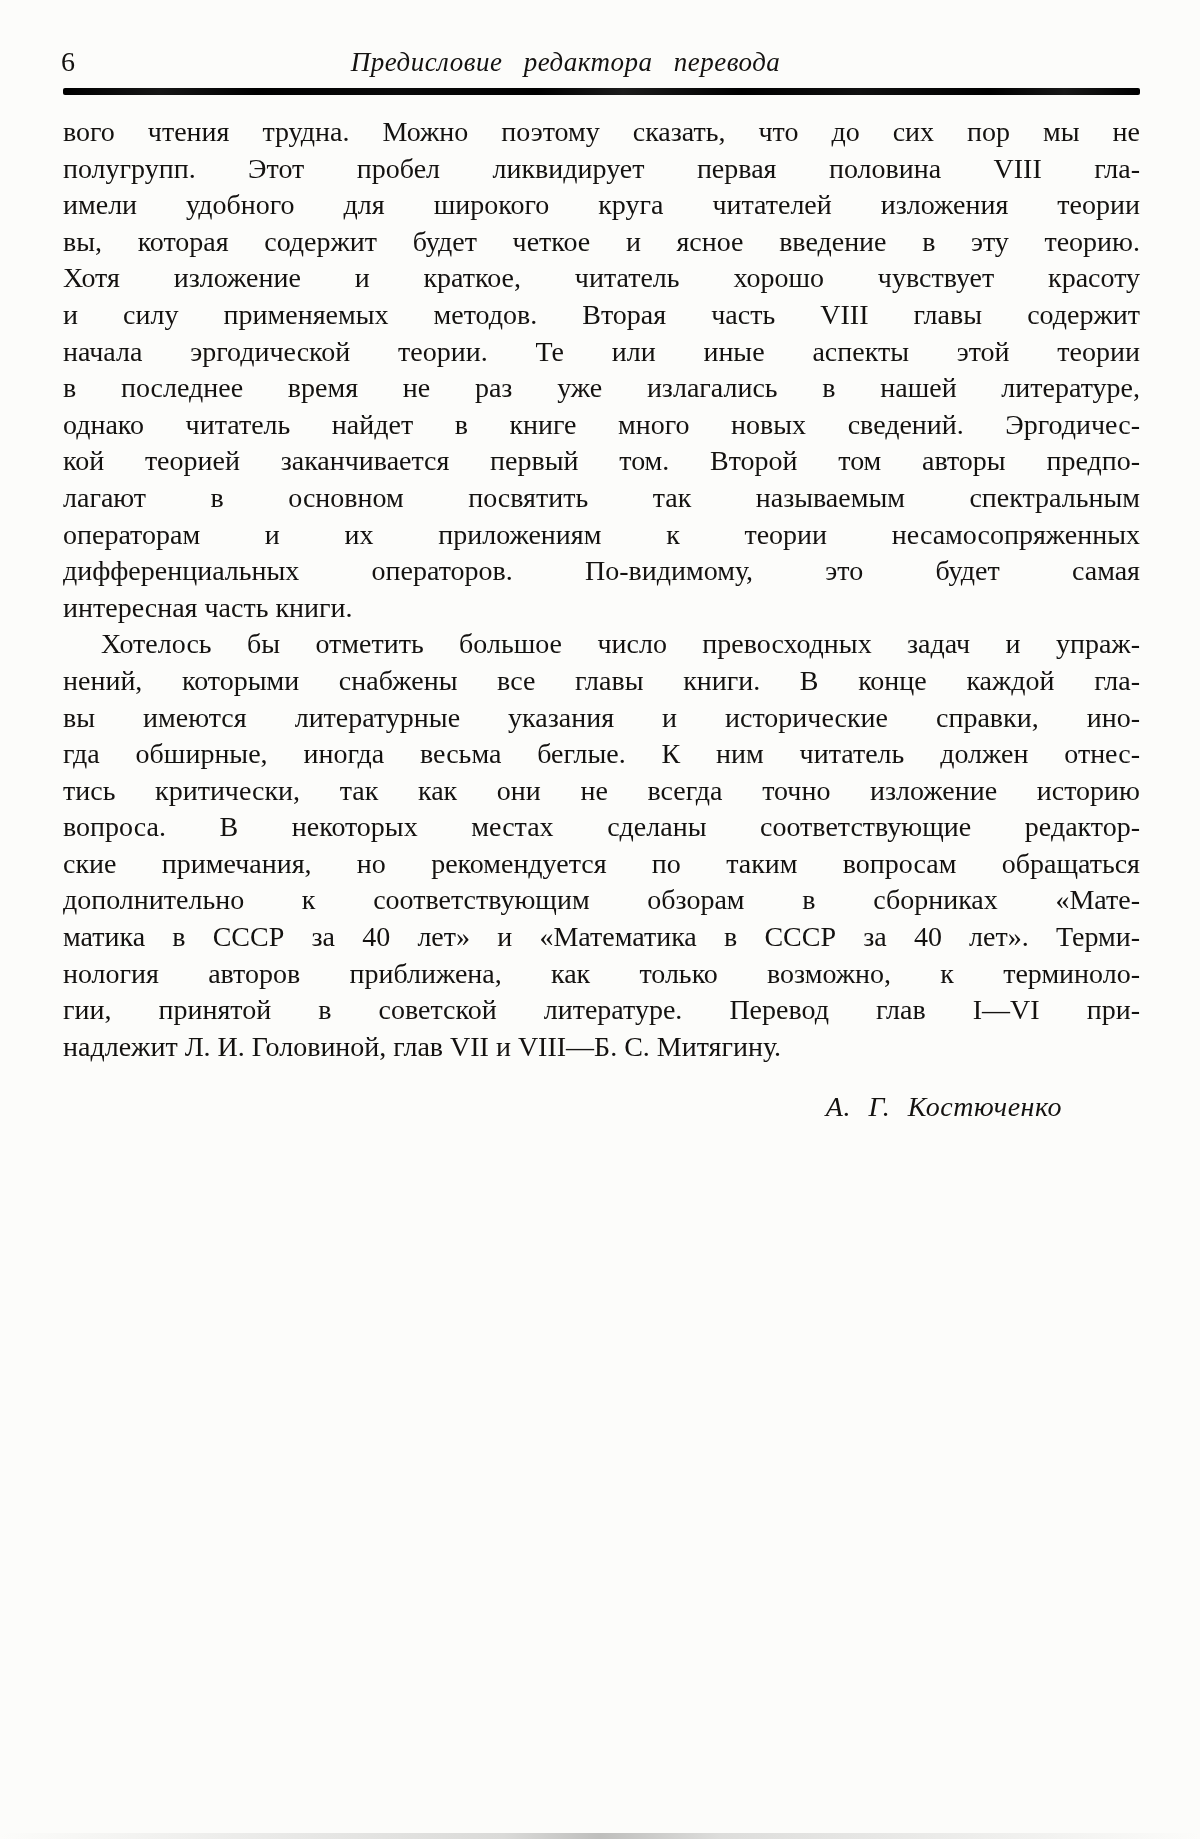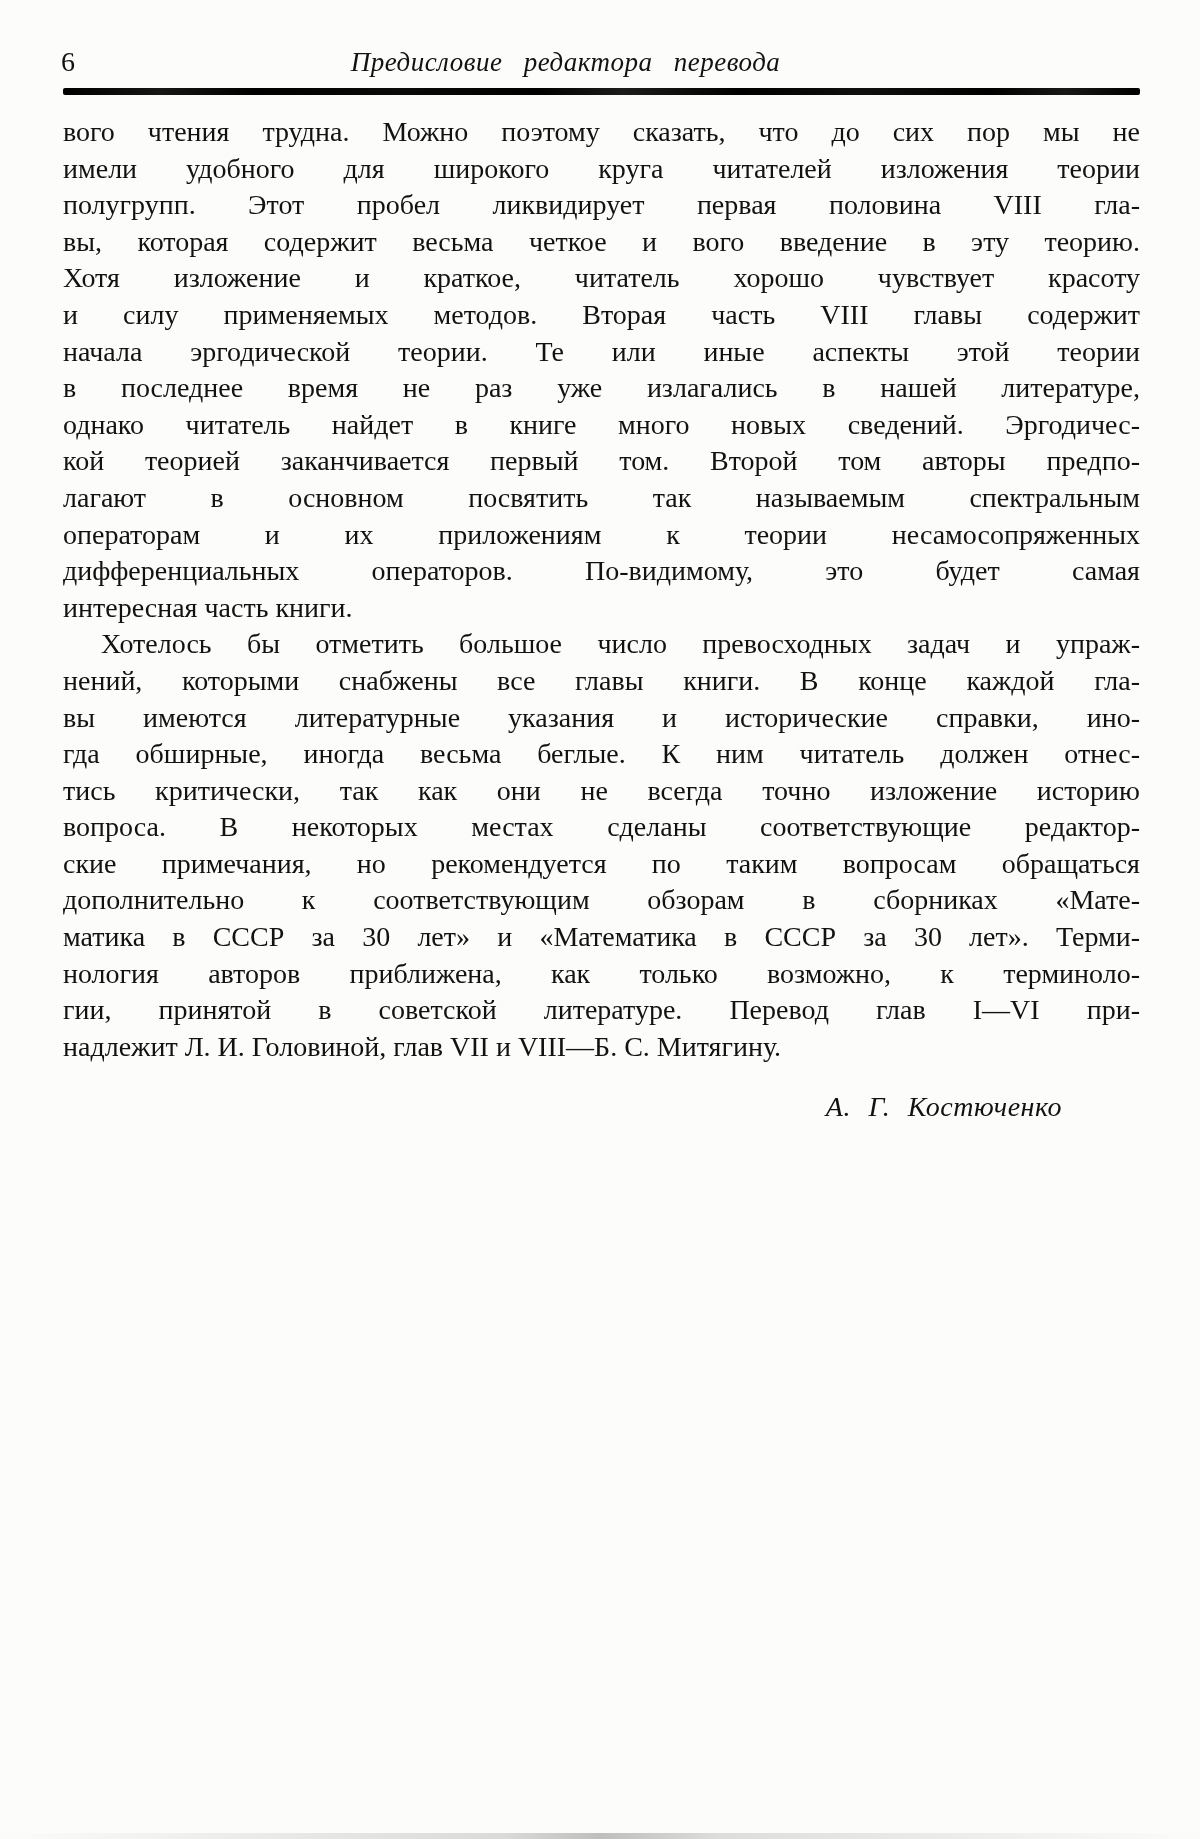--- a/index.html
+++ b/index.html
@@ -96,42 +96,42 @@
     <header class="page-header">
       <span class="pagenum">6</span>
       <span class="running-header">Предисловие редактора перевода</span>
     </header>
 
     <div class="rule"></div>
 
     <main class="body-text">
 
     <div class="line">вого чтения трудна. Можно поэтому сказать, что до сих пор мы не</div>
+        <div class="line">полугрупп. Этот пробел ликвидирует первая половина VIII гла-</div>
         <div class="line">имели удобного для широкого круга читателей изложения теории</div>
-        <div class="line">полугрупп. Этот пробел ликвидирует первая половина VIII гла-</div>
-        <div class="line">вы, которая содержит весьма четкое и вого введение в эту теорию.</div>
+        <div class="line">вы, которая содержит будет четкое и ясное введение в эту теорию.</div>
         <div class="line">Хотя изложение и краткое, читатель хорошо чувствует красоту</div>
         <div class="line">и силу применяемых методов. Вторая часть VIII главы содержит</div>
         <div class="line">начала эргодической теории. Те или иные аспекты этой теории</div>
         <div class="line">в последнее время не раз уже излагались в нашей литературе,</div>
         <div class="line">однако читатель найдет в книге много новых сведений. Эргодичес-</div>
         <div class="line">кой теорией заканчивается первый том. Второй том авторы предпо-</div>
         <div class="line">лагают в основном посвятить так называемым спектральным</div>
         <div class="line">операторам и их приложениям к теории несамосопряженных</div>
         <div class="line">дифференциальных операторов. По-видимому, это будет самая</div>
         <div class="line last">интересная часть книги.</div>
         <div class="line indent">Хотелось бы отметить большое число превосходных задач и упраж-</div>
         <div class="line">нений, которыми снабжены все главы книги. В конце каждой гла-</div>
         <div class="line">вы имеются литературные указания и исторические справки, ино-</div>
         <div class="line">гда обширные, иногда весьма беглые. К ним читатель должен отнес-</div>
         <div class="line">тись критически, так как они не всегда точно изложение историю</div>
         <div class="line">вопроса. В некоторых местах сделаны соответствующие редактор-</div>
         <div class="line">ские примечания, но рекомендуется по таким вопросам обращаться</div>
         <div class="line">дополнительно к соответствующим обзорам в сборниках «Мате-</div>
-        <div class="line">матика в СССР за 30 лет» и «Математика в СССР за 30 лет». Терми-</div>
+        <div class="line">матика в СССР за 40 лет» и «Математика в СССР за 40 лет». Терми-</div>
         <div class="line">нология авторов приближена, как только возможно, к терминоло-</div>
         <div class="line">гии, принятой в советской литературе. Перевод глав I—VI при-</div>
         <div class="line last">надлежит Л. И. Головиной, глав VII и VIII—Б. С. Митягину.</div>
       </main>
 
     <div class="signature">А. Г. Костюченко</div>
 
   </div>
 
   <div class="scan-edge-bottom"></div>

